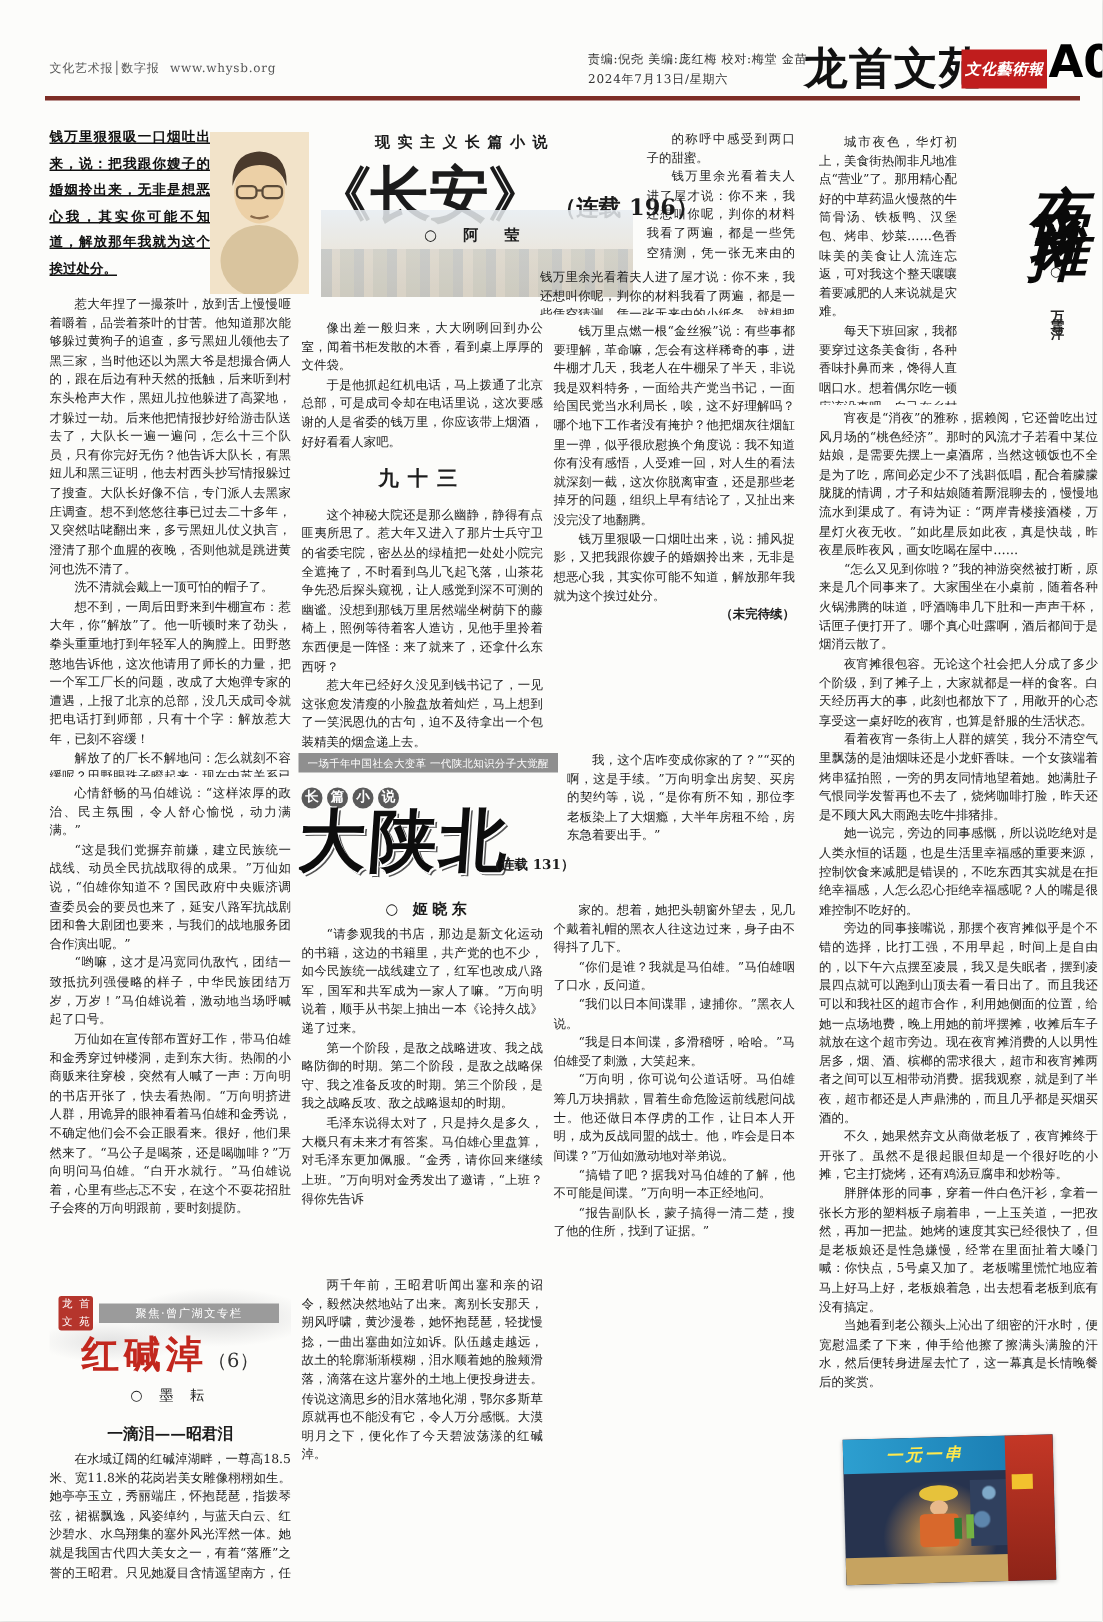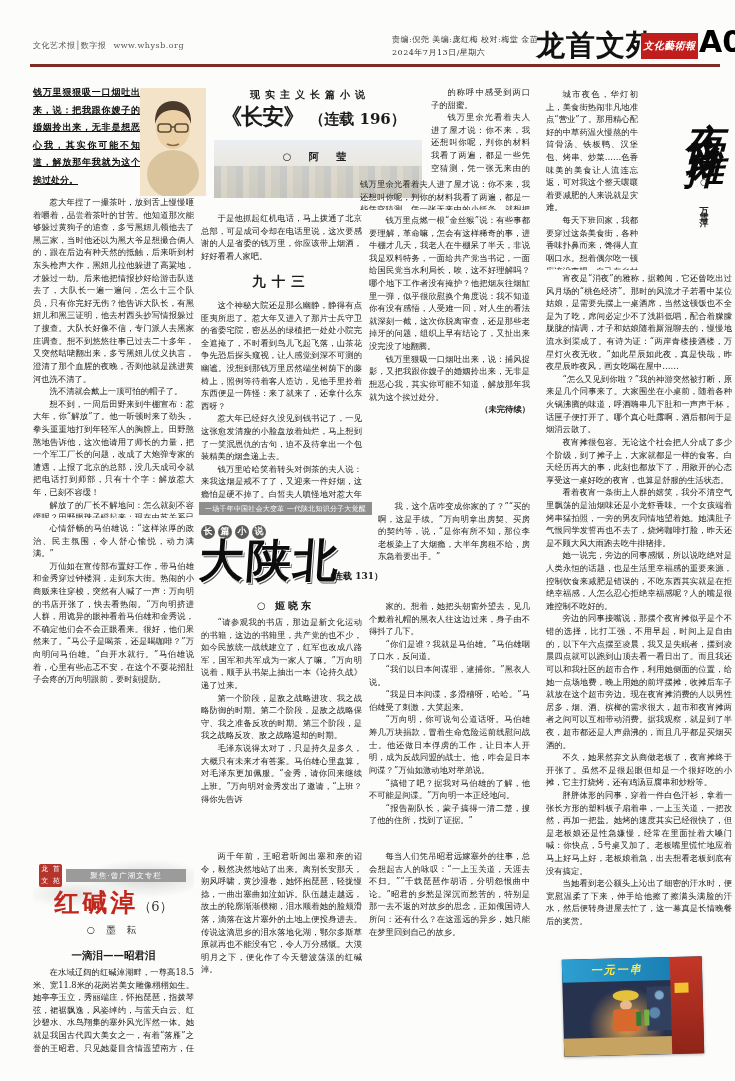--- a/index.html
+++ b/index.html
@@ -19,21 +19,21 @@
   .col{position:absolute;text-align:justify;overflow:hidden;font-size:8.3px;line-height:1.52;color:#1c1c1c;}
   .col p{margin:0;text-indent:2em;}
   .col p.tbc{text-align:right;font-weight:bold;text-indent:0;}
   
   #ca-quote{position:absolute;left:33px;top:84px;width:107px;font-size:9px;font-weight:bold;
             line-height:1.95;text-align:justify;text-decoration:underline;color:#111;}
   #ca-portrait{position:absolute;left:140px;top:88px;width:66px;height:108px;}
   #ca-kicker{position:absolute;left:212px;top:88px;width:196px;text-align:center;font-size:10px;
              font-weight:bold;letter-spacing:5px;}
   #ca-titlerow{position:absolute;left:208px;top:102px;width:210px;text-align:center;white-space:nowrap;}
-  #ca-title{font-size:22px;font-weight:bold;letter-spacing:-1px;}
+  #ca-title{font-size:40px;font-weight:bold;letter-spacing:-1px;}
   #ca-serial{font-size:15px;font-weight:bold;}
   #ca-city{position:absolute;left:214px;top:140px;width:208px;height:58px;opacity:.85;
            background:linear-gradient(#e7edf2 0%,#e9e2d6 55%,#ddd3c2 100%);overflow:hidden;}
   #ca-city .bld{position:absolute;bottom:0;left:0;width:100%;height:55%;opacity:.5;
            background:repeating-linear-gradient(90deg,#9aa3a8 0 7px,#c9c4b8 7px 13px,#aeb2a9 13px 22px);}
   #ca-byline{position:absolute;left:214px;top:150px;width:208px;text-align:center;font-size:10px;
              font-weight:bold;letter-spacing:7px;}
   #ca-chapter{font-size:13.5px;font-weight:bold;text-align:center;letter-spacing:6px;margin:9px 0 7px;text-indent:0;}
   
   #dsb-box{position:absolute;left:199px;top:498px;width:173px;height:98px;}
@@ -135,20 +135,21 @@
 
   <div class="col" style="left:33px;top:196px;width:161px;height:322px;">
       <p>惹大年捏了一撮茶叶，放到舌上慢慢咂着嚼着，品尝着茶叶的甘苦。他知道那次能够躲过黄狗子的追查，多亏黑妞儿领他去了黑三家，当时他还以为黑大爷是想撮合俩人的，跟在后边有种天然的抵触，后来听到村东头枪声大作，黑妞儿拉他躲进了高粱地，才躲过一劫。后来他把情报抄好给游击队送去了，大队长一遍一遍问，怎么十三个队员，只有你完好无伤？他告诉大队长，有黑妞儿和黑三证明，他去村西头抄写情报躲过了搜查。大队长好像不信，专门派人去黑家庄调查。想不到悠悠往事已过去二十多年，又突然咕咾翻出来，多亏黑妞儿仗义执言，澄清了那个血腥的夜晚，否则他就是跳进黄河也洗不清了。</p>
       <p>洗不清就会戴上一顶可怕的帽子了。</p>
       <p>想不到，一周后田野来到牛棚宣布：惹大年，你“解放”了。他一听顿时来了劲头，拳头重重地打到年轻军人的胸膛上。田野憨憨地告诉他，这次他请用了师长的力量，把一个军工厂长的问题，改成了大炮弹专家的遭遇，上报了北京的总部，没几天成司令就把电话打到师部，只有十个字：解放惹大年，已刻不容缓！</p>
       <p>解放了的厂长不解地问：怎么就刻不容缓呢？田野眼珠子瞪起来：现在中苏关系已经降到冰点，老毛子在边境陈兵百万，光坦克就集结了五十多辆，我军恰恰缺乏毁伤装甲的武器！</p>
     </div>
 
   <div class="col" style="left:201px;top:212px;width:161px;height:293px;">
     <div>
+        <p>像出差一般归来，大大咧咧回到办公室，闻着书柜发散的木香，看到桌上厚厚的文件袋。</p>
         <p>于是他抓起红机电话，马上拨通了北京总部，可是成司令却在电话里说，这次要感谢的人是省委的钱万里，你应该带上烟酒，好好看看人家吧。</p>
       </div>
     <p id="ca-chapter">九十三</p>
     <div>
         <p>这个神秘大院还是那么幽静，静得有点匪夷所思了。惹大年又进入了那片士兵守卫的省委宅院，密丛丛的绿植把一处处小院完全遮掩了，不时看到鸟儿飞起飞落，山茶花争先恐后探头窥视，让人感觉到深不可测的幽谧。没想到那钱万里居然端坐树荫下的藤椅上，照例等待着客人造访，见他手里拎着东西便是一阵怪：来了就来了，还拿什么东西呀？</p>
         <p>惹大年已经好久没见到钱书记了，一见这张愈发清瘦的小脸盘放着灿烂，马上想到了一笑泯恩仇的古句，迫不及待拿出一个包装精美的烟盒递上去。</p>
         <p>钱万里哈哈笑着转头对倒茶的夫人说：来我这烟是戒不了了，又迎来一件好烟，这瘾怕是硬不掉了。白皙夫人嗔怪地对惹大年说：我说他戒烟没毅力，多少人都把烟戒了，可他一看见烟就像看见了亲儿子。惹大年盯着慈祥的书记，再看着肤色如凝脂的夫人，不知道怎么接茬，只能哼哼哈哈信口应付，瞅他从夫人对丈夫</p>
       </div>
   </div>
 
@@ -169,20 +170,22 @@
     <div id="dsb-serial">（连载 131）</div>
   </div>
   <div id="dsb-byline">○ 姬晓东</div>
 
   <div class="col" style="left:378px;top:500px;width:152px;height:96px;">
       <p>我，这个店咋变成你家的了？”“买的啊，这是手续。”万向明拿出房契、买房的契约等，说，“是你有所不知，那位李老板染上了大烟瘾，大半年房租不给，房东急着要出手。”</p>
     </div>
 
   <div class="col" style="left:33px;top:522px;width:161px;height:326px;">
       <p>心情舒畅的马伯雄说：“这样浓厚的政治、民主氛围，令人舒心愉悦，动力满满。”</p>
+      <p>“这是我们党摒弃前嫌，建立民族统一战线、动员全民抗战取得的成果。”万仙如说，“伯雄你知道不？国民政府中央赈济调查委员会的要员也来了，延安八路军抗战剧团和鲁大剧团也要来，与我们的战地服务团合作演出呢。”</p>
+      <p>“哟嘛，这才是冯宽同仇敌忾，团结一致抵抗列强侵略的样子，中华民族团结万岁，万岁！”马伯雄说着，激动地当场呼喊起了口号。</p>
       <p>万仙如在宣传部布置好工作，带马伯雄和金秀穿过钟楼洞，走到东大街。热闹的小商贩来往穿梭，突然有人喊了一声：万向明的书店开张了，快去看热闹。“万向明挤进人群，用诡异的眼神看着马伯雄和金秀说，不确定他们会不会正眼看来。很好，他们果然来了。“马公子是喝茶，还是喝咖啡？”万向明问马伯雄。“白开水就行。”马伯雄说着，心里有些忐忑不安，在这个不耍花招肚子会疼的万向明跟前，要时刻提防。</p>
     </div>
 
   <div class="col" style="left:201px;top:616px;width:161px;height:230px;">
       <p>“请参观我的书店，那边是新文化运动的书籍，这边的书籍里，共产党的也不少，如今民族统一战线建立了，红军也改成八路军，国军和共军成为一家人了嘛。”万向明说着，顺手从书架上抽出一本《论持久战》递了过来。</p>
       <p>第一个阶段，是敌之战略进攻、我之战略防御的时期。第二个阶段，是敌之战略保守、我之准备反攻的时期。第三个阶段，是我之战略反攻、敌之战略退却的时期。</p>
       <p>毛泽东说得太对了，只是持久是多久，大概只有未来才有答案。马伯雄心里盘算，对毛泽东更加佩服。“金秀，请你回来继续上班。”万向明对金秀发出了邀请，“上班？得你先告诉</p>
     </div>
 
   <div class="col" style="left:369px;top:600px;width:161px;height:242px;">
@@ -211,23 +214,20 @@
     </div>
     <div id="hjn-byline">○ 墨 耘</div>
   </div>
   <div id="hjn-sub">一滴泪——昭君泪</div>
 
   <div class="col" style="left:33px;top:966px;width:161px;height:90px;">
       <p>在水域辽阔的红碱淖湖畔，一尊高18.5米、宽11.8米的花岗岩美女雕像栩栩如生。她亭亭玉立，秀丽端庄，怀抱琵琶，指拨琴弦，裙裾飘逸，风姿绰约，与蓝天白云、红沙碧水、水鸟翔集的塞外风光浑然一体。她就是我国古代四大美女之一，有着“落雁”之誉的王昭君。只见她凝目含情遥望南方，任凭无限的惆怅穿越两千年，飘荡在这辽阔的大地上。她那双动人</p>
     </div>
   <div class="col" style="left:201px;top:850px;width:161px;height:206px;">
       <p>两千年前，王昭君听闻出塞和亲的诏令，毅然决然地站了出来。离别长安那天，朔风呼啸，黄沙漫卷，她怀抱琵琶，轻拢慢捻，一曲出塞曲如泣如诉。队伍越走越远，故土的轮廓渐渐模糊，泪水顺着她的脸颊滑落，滴落在这片塞外的土地上便投身进去。传说这滴思乡的泪水落地化湖，鄂尔多斯草原就再也不能没有它，令人万分感慨。大漠明月之下，便化作了今天碧波荡漾的红碱淖。</p>
-    </div>
-  <div class="col" style="left:369px;top:850px;width:161px;height:206px;">
-      <p>每当人们凭吊昭君远嫁塞外的往事，总会想起古人的咏叹：“一上玉关道，天涯去不归。”“千载琵琶作胡语，分明怨恨曲中论。”昭君的乡愁是深沉而愁苦的，特别是那一去不返的对故乡的思念，正如俄国诗人所问：还有什么？在这遥远的异乡，她只能在梦里回到自己的故乡。</p>
     </div>
 
   <div id="yxt-vtitle">
     <span class="big">夜宵摊</span>
     <span class="by">○ 万雪萍</span>
   </div>
 
   <div class="col" style="left:546px;top:88px;width:92px;height:182px;">
       <p>城市夜色，华灯初上，美食街热闹非凡地准点“营业”了。那用精心配好的中草药温火慢熬的牛筒骨汤、铁板鸭、汉堡包、烤串、炒菜……色香味美的美食让人流连忘返，可对我这个整天嚷嚷着要减肥的人来说就是灾难。</p>
       <p>每天下班回家，我都要穿过这条美食街，各种香味扑鼻而来，馋得人直咽口水。想着偶尔吃一顿应该没事吧，自己在乡村土路上大汗淋漓地跑了一个小时，犒劳一下应该不会腰满肚圆吧。</p>

